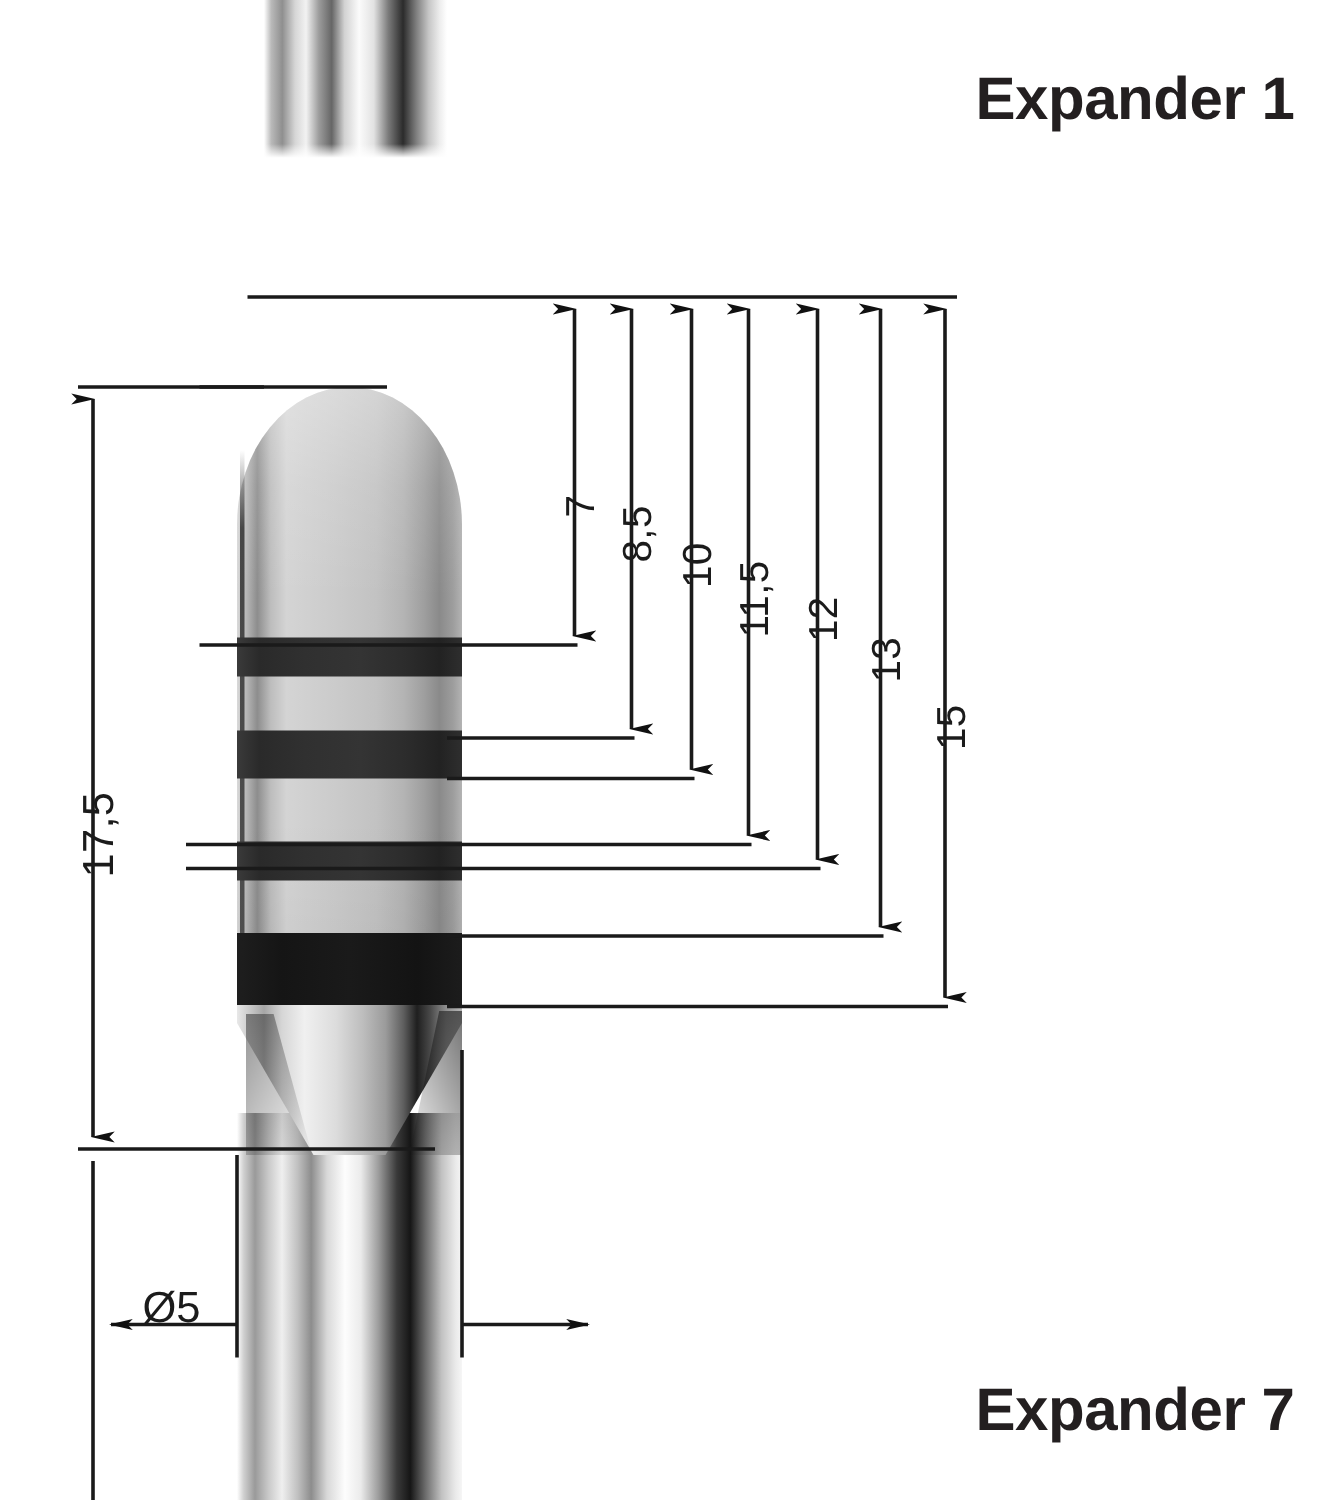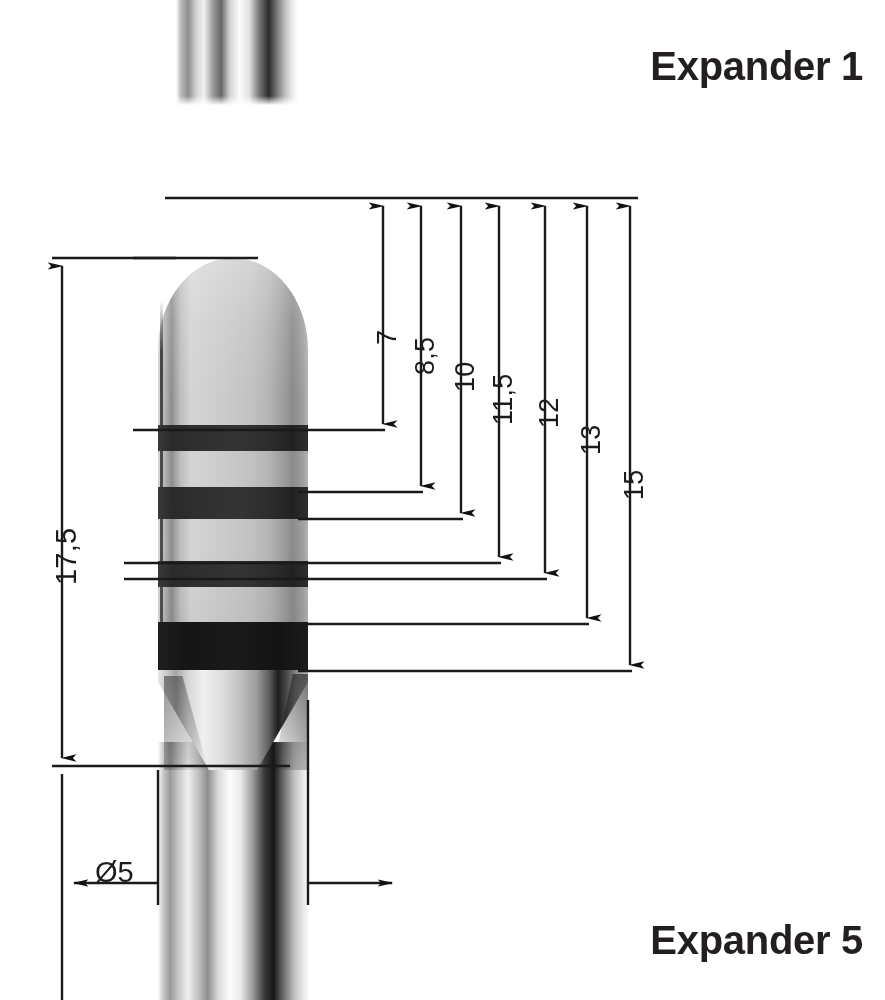--- a/index.html
+++ b/index.html
@@ -329,15 +329,15 @@
     <div class="dim-label" style="left:534px; top:428px;">12</div>
     <div class="dim-label" style="left:576px; top:455px;">13</div>
     <div class="dim-label" style="left:619px; top:500px;">15</div>
 
     <div class="dim-label left-major" style="left:50px; top:585px;">17,5</div>
 
     <div class="dia-label" style="left:84px; top:856px;margin-left:11px;">Ø5</div>
   </div>
 
   <div class="title t1">Expander 1</div>
-  <div class="title t2">Expander 5</div>
+  <div class="title t2">Expander 7</div>
 
 </div>
 
 </body></html>

